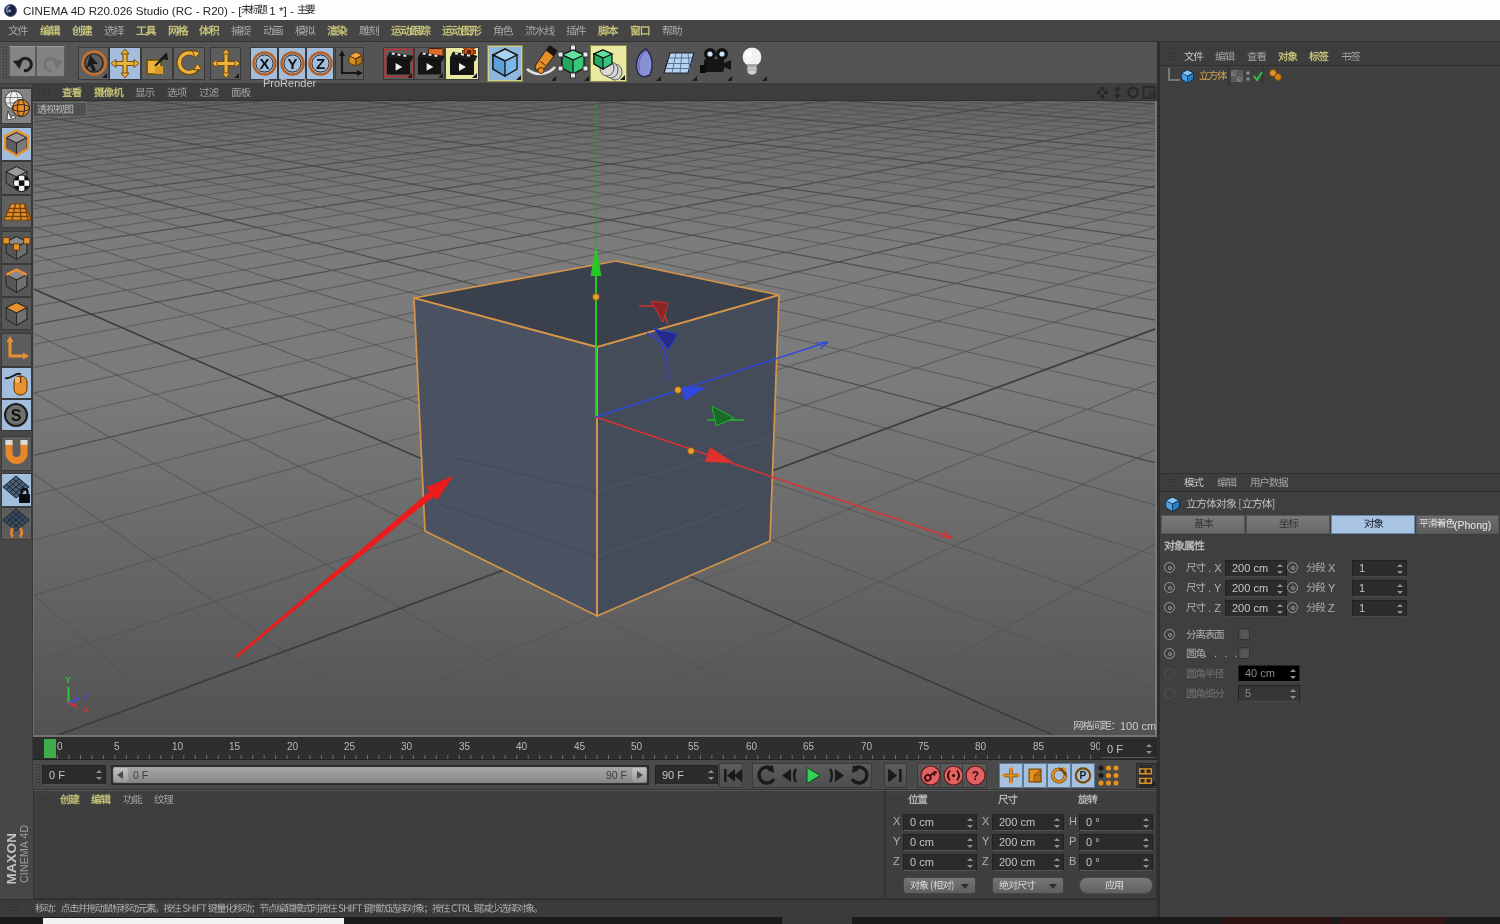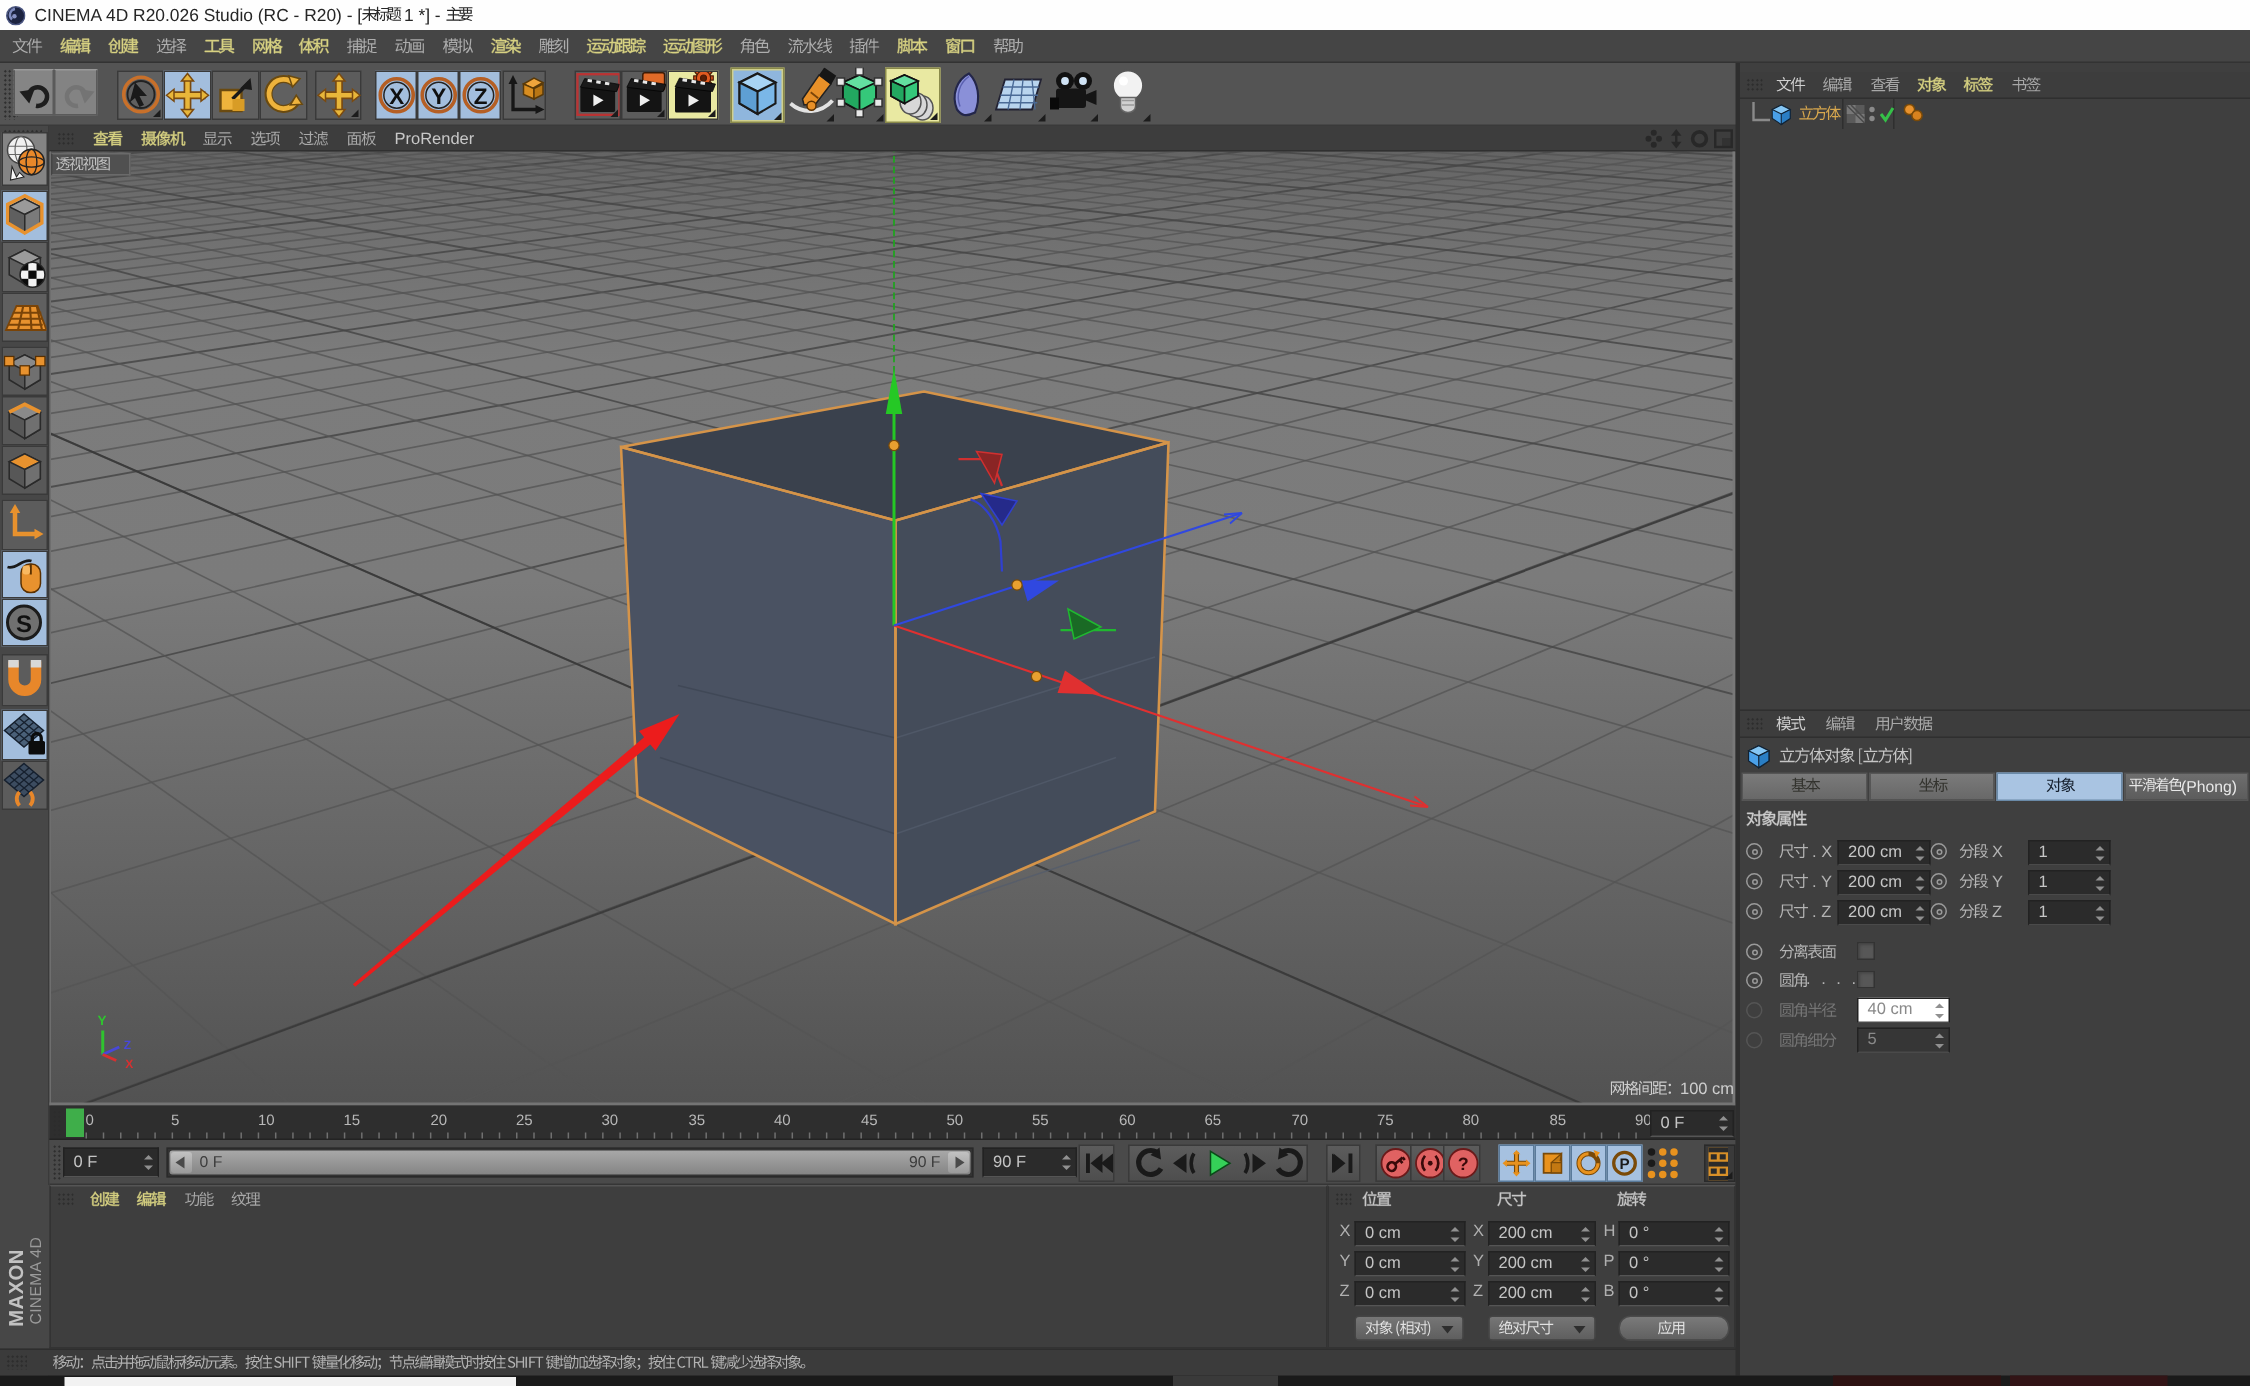--- a/index.html
+++ b/index.html
@@ -490,21 +490,21 @@
 <svg style="position:absolute;left:199.2px;top:86.5px;overflow:visible" width="19.2" height="13.7">
     <g transform="translate(0,9.24) scale(0.1050)">
       <path d="M8 -77C14 -72 20 -65 23 -60L29 -65C26 -69 19 -76 14 -81ZM38 -48C43 -42 49 -33 52 -28L58 -31C56 -36 49 -45 44 -51ZM26 -46H5V-40H19V-13C14 -12 9 -7 4 -1L9 6C14 -1 19 -7 22 -7C24 -7 28 -4 32 -1C39 3 47 4 60 4C69 4 87 4 94 3C94 1 96 -3 96 -5C87 -4 72 -3 60 -3C49 -3 40 -4 34 -8C30 -10 28 -12 26 -13ZM72 -84V-66H33V-59H72V-19C72 -17 71 -17 69 -17C67 -17 60 -17 53 -17C54 -15 55 -12 56 -9C65 -9 71 -9 75 -11C78 -12 80 -14 80 -19V-59H94V-66H80V-84ZM144 -20V-2C144 5 146 6 154 6C156 6 167 6 168 6C175 6 177 4 177 -7C175 -8 173 -9 172 -10C171 -0 171 1 168 1C165 1 156 1 155 1C151 1 150 0 150 -2V-20ZM136 -20C135 -13 132 -4 128 1L134 4C137 -2 140 -11 141 -18ZM153 -24C157 -19 161 -13 163 -8L168 -11C166 -16 162 -22 158 -27ZM172 -20C177 -13 181 -4 183 2L188 -0C186 -6 181 -15 177 -22ZM100 -77C106 -73 113 -68 116 -64L121 -70C117 -73 110 -78 105 -81ZM96 -50C101 -47 108 -42 112 -39L116 -44C113 -48 105 -52 100 -55ZM98 1 104 5C109 -4 114 -16 118 -26L113 -30C108 -19 102 -6 98 1ZM124 -65V-44C124 -30 123 -10 114 4C116 5 119 7 120 8C129 -7 131 -29 131 -44V-59H179C178 -56 176 -52 175 -50L180 -48C183 -52 185 -59 187 -64L183 -65L182 -65H155V-71H183V-77H155V-84H148V-65ZM145 -58V-49L135 -48L135 -42L145 -43V-39C145 -33 148 -31 157 -31C159 -31 171 -31 173 -31C180 -31 182 -33 183 -42C181 -42 178 -43 177 -44C176 -38 176 -37 172 -37C170 -37 159 -37 157 -37C153 -37 152 -37 152 -40V-44L171 -46L170 -51L152 -50V-58Z" fill="#a8a8a8"></path>
     </g>
   </svg>
 <svg style="position:absolute;left:231.1px;top:86.5px;overflow:visible" width="19.2" height="13.7">
     <g transform="translate(0,9.24) scale(0.1050)">
       <path d="M39 -33H60V-22H39ZM39 -40V-51H60V-40ZM39 -16H60V-4H39ZM6 -77V-70H44C44 -66 43 -61 42 -58H10V8H18V3H82V8H90V-58H49L53 -70H94V-77ZM18 -4V-51H32V-4ZM82 -4H67V-51H82ZM111 -84V-65H97V-58H111C107 -44 101 -28 95 -20C96 -18 98 -14 99 -12C103 -19 108 -30 111 -42V8H118V-46C121 -40 124 -34 125 -31L130 -37C128 -40 121 -51 118 -55V-58H130V-65H118V-84ZM179 -82C169 -78 150 -76 134 -75V-50C134 -34 133 -12 122 4C124 5 127 7 128 8C139 -8 141 -31 142 -48H145C148 -35 152 -24 158 -14C151 -7 144 -2 135 2C137 3 139 6 140 8C148 4 156 -1 162 -8C168 -1 175 4 183 8C184 6 186 3 188 2C180 -2 173 -7 167 -14C174 -24 180 -37 183 -53L178 -55L177 -54H142V-68C157 -70 174 -72 184 -76ZM174 -48C172 -37 168 -28 162 -20C158 -28 154 -38 151 -48Z" fill="#a8a8a8"></path>
     </g>
   </svg>
-<div class="abs" style="left:263px;top:87px;font-size:11px;color:#c8c8c8">ProRender</div>
+<div class="abs" style="left:263px;top:77px;font-size:11px;color:#c8c8c8">ProRender</div>
 <svg class="abs" style="left:1095px;top:85px" width="62" height="15" viewBox="0 0 62 15">
 <g fill="#282828">
       <circle cx="4" cy="7.5" r="2"></circle>
       <circle cx="11" cy="7.5" r="2"></circle>
       <circle cx="7.5" cy="3.5" r="2"></circle>
       <circle cx="7.5" cy="11.5" r="2"></circle>
     </g>
 <g fill="#282828">
       <path d="M22.5 1l3.5 4.5h-7z"></path>
       <path d="M22.5 14l3.5-4.5h-7z"></path>
@@ -1447,21 +1447,21 @@
     </g>
   </svg>
 <div class="abs" style="left:1204px;top:647px;font-size:11px;color:#b4b4b4;letter-spacing:2px">. . . .</div>
 <div class="abs" style="left:1238px;top:647px;width:12px;height:12px;background:#575757;border:1px solid #333;box-shadow:inset 1px 1px 2px #444"></div>
 <div class="abs" style="left:1164px;top:668px;width:11px;height:11px;border:1.5px solid #555;border-radius:50%"></div>
 <svg style="position:absolute;left:1186.0px;top:668.0px;overflow:visible" width="37.6" height="13.7">
     <g transform="translate(0,9.24) scale(0.1050)">
       <path d="M34 -63H66V-56H34ZM27 -68V-50H73V-68ZM47 -35V-29C47 -24 45 -15 18 -10C20 -9 22 -6 22 -5C50 -11 54 -21 54 -29V-35ZM52 -16C60 -13 71 -7 76 -4L79 -10C74 -13 63 -18 55 -21ZM25 -44V-18H31V-38H68V-19H75V-44ZM8 -80V8H15V4H84V8H92V-80ZM15 -2V-74H84V-2ZM116 -54H138V-41H116ZM116 -61H116C119 -64 122 -68 124 -71H152C150 -68 147 -64 144 -61ZM169 -54V-41H146V-54ZM123 -84C118 -74 109 -62 95 -53C97 -52 99 -49 101 -47C104 -49 106 -52 109 -54V-36C109 -23 107 -8 96 3C98 4 101 7 102 9C109 2 112 -6 114 -15H138V6H146V-15H169V-2C169 -0 169 0 167 0C165 0 159 0 153 0C154 2 155 6 156 8C164 8 170 8 173 6C176 5 177 3 177 -2V-61H153C157 -65 161 -70 163 -74L158 -78L157 -77H128L132 -83ZM116 -35H138V-22H115C116 -26 116 -31 116 -35ZM169 -35V-22H146V-35ZM194 -79C198 -72 203 -62 205 -56L212 -59C210 -65 205 -74 201 -81ZM257 -82C254 -75 249 -65 245 -59L251 -56C255 -62 261 -71 265 -79ZM225 -84V-52H191V-44H225V-28H184V-21H225V8H233V-21H274V-28H233V-44H268V-52H233V-84ZM294 -84C290 -77 281 -68 273 -63C275 -62 277 -59 277 -57C286 -63 296 -72 301 -81ZM307 -79V-72H345C335 -59 316 -48 300 -42C301 -41 303 -38 304 -36C314 -40 324 -44 333 -51C343 -47 354 -41 360 -37L364 -43C359 -46 348 -51 339 -55C347 -61 353 -68 357 -76L352 -79L350 -79ZM307 -33V-26H329V-2H301V5H364V-2H337V-26H358V-33ZM296 -62C290 -51 281 -41 272 -34C273 -33 275 -29 276 -27C280 -30 283 -34 287 -37V8H294V-46C297 -50 300 -55 303 -59Z" fill="#757575"></path>
     </g>
   </svg>
-<div class="abs" style="left:1238px;top:665px;width:62px;height:17px;background:#ffffff;border:1px solid #222;border-bottom-color:#4a4a4a;color:#8a8a8a;font-size:11px;line-height:15px;padding-left:6px">40 cm<span class="spin"></span></div>
+<div class="abs" style="left:1238px;top:665px;width:62px;height:17px;background:#000000;border:1px solid #222;border-bottom-color:#4a4a4a;color:#8a8a8a;font-size:11px;line-height:15px;padding-left:6px">40 cm<span class="spin"></span></div>
 <div class="abs" style="left:1164px;top:688px;width:11px;height:11px;border:1.5px solid #555;border-radius:50%"></div>
 <svg style="position:absolute;left:1186.0px;top:688.0px;overflow:visible" width="37.6" height="13.7">
     <g transform="translate(0,9.24) scale(0.1050)">
       <path d="M34 -63H66V-56H34ZM27 -68V-50H73V-68ZM47 -35V-29C47 -24 45 -15 18 -10C20 -9 22 -6 22 -5C50 -11 54 -21 54 -29V-35ZM52 -16C60 -13 71 -7 76 -4L79 -10C74 -13 63 -18 55 -21ZM25 -44V-18H31V-38H68V-19H75V-44ZM8 -80V8H15V4H84V8H92V-80ZM15 -2V-74H84V-2ZM116 -54H138V-41H116ZM116 -61H116C119 -64 122 -68 124 -71H152C150 -68 147 -64 144 -61ZM169 -54V-41H146V-54ZM123 -84C118 -74 109 -62 95 -53C97 -52 99 -49 101 -47C104 -49 106 -52 109 -54V-36C109 -23 107 -8 96 3C98 4 101 7 102 9C109 2 112 -6 114 -15H138V6H146V-15H169V-2C169 -0 169 0 167 0C165 0 159 0 153 0C154 2 155 6 156 8C164 8 170 8 173 6C176 5 177 3 177 -2V-61H153C157 -65 161 -70 163 -74L158 -78L157 -77H128L132 -83ZM116 -35H138V-22H115C116 -26 116 -31 116 -35ZM169 -35V-22H146V-35ZM183 -5 184 2C194 0 207 -2 220 -5L220 -12C206 -9 192 -7 183 -5ZM185 -42C186 -43 189 -44 203 -45C198 -39 193 -34 191 -32C188 -28 185 -26 183 -25C184 -24 185 -20 185 -18C188 -20 191 -20 220 -25C220 -26 219 -29 219 -31L197 -28C205 -37 214 -47 221 -58L215 -62C213 -58 211 -55 208 -52L193 -51C200 -59 206 -70 211 -81L204 -84C199 -72 191 -59 189 -56C186 -52 184 -50 182 -50C183 -48 184 -44 185 -42ZM244 -7H229V-35H244ZM251 -7V-35H265V-7ZM222 -79V6H229V0H265V6H272V-79ZM244 -42H229V-71H244ZM251 -42V-71H265V-42ZM336 -82 329 -79C336 -65 348 -48 359 -39C360 -41 363 -44 365 -46C354 -53 342 -69 336 -82ZM301 -82C295 -67 285 -53 273 -44C275 -43 278 -40 279 -38C282 -41 285 -43 287 -46V-39H307C304 -22 299 -6 275 2C277 4 279 6 280 8C305 -1 312 -19 314 -39H342C341 -14 339 -4 337 -1C336 -0 334 -0 332 -0C330 -0 324 -0 317 -1C319 1 320 4 320 7C326 7 332 7 336 7C339 7 341 6 343 3C347 -0 348 -12 350 -43C350 -44 350 -46 350 -46H288C296 -55 304 -67 309 -80Z" fill="#757575"></path>
     </g>
   </svg>
 <div class="abs" style="left:1238px;top:685px;width:62px;height:17px;background:#363636;border:1px solid #222;border-bottom-color:#4a4a4a;color:#8a8a8a;font-size:11px;line-height:15px;padding-left:6px">5<span class="spin"></span></div>
 <div class="abs" style="left:0;top:917px;width:1500px;height:7px;background:#1a1a1a"></div>
 <div class="abs" style="left:43px;top:918px;width:301px;height:6px;background:#f2f2f2"></div>
 <div class="abs" style="left:1222px;top:917px;width:112px;height:7px;background:#2d1212"></div>

